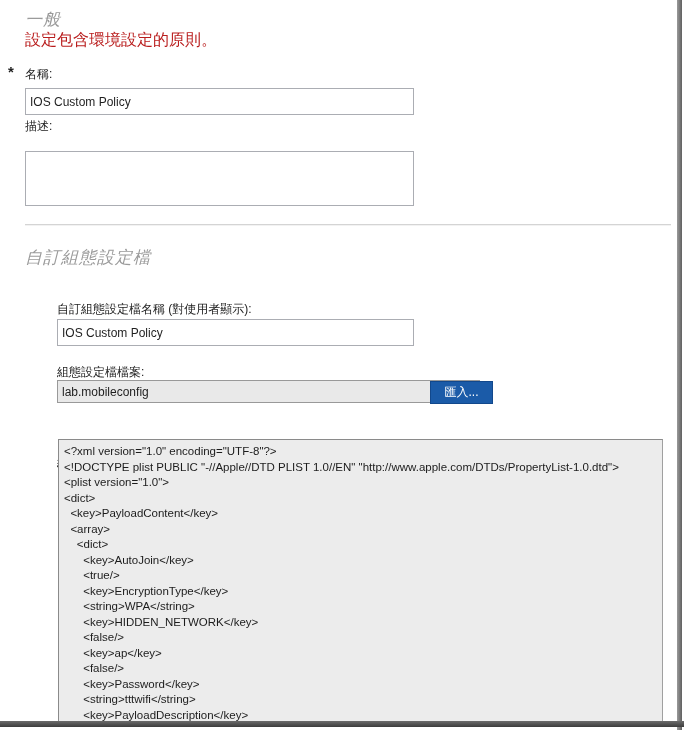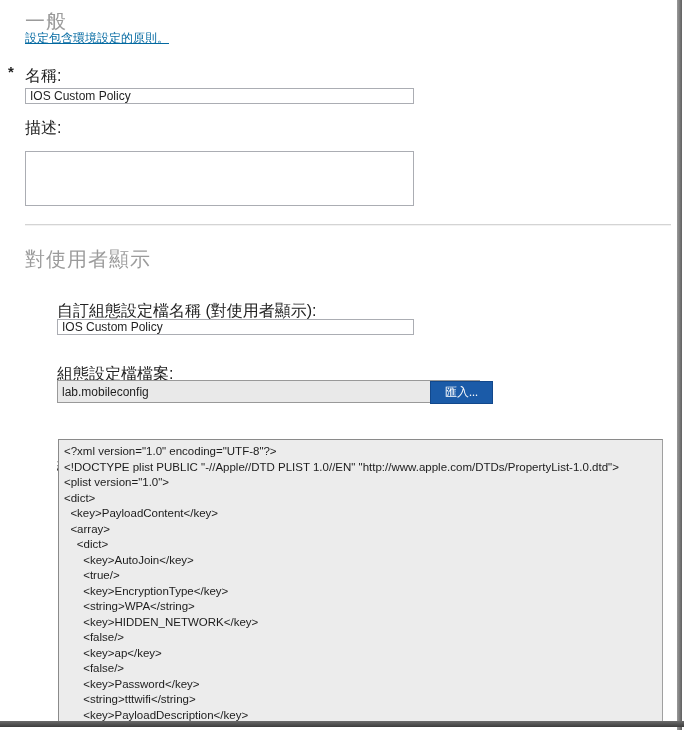--- a/index.html
+++ b/index.html
@@ -4,31 +4,32 @@
 <style>
   * { margin: 0; padding: 0; box-sizing: border-box; }
   html, body { width: 684px; height: 730px; background: #ffffff; }
   body { font-family: "Liberation Sans", "DejaVu Sans", sans-serif; color: #1f1f1f; }
   #screen {
     position: relative; width: 684px; height: 730px;
     background: #ffffff; overflow: hidden;
   }
   .section-heading {
     position: absolute; left: 25px;
-    font-size: 20px; font-weight: 400; color: #9b9b9b;
+    font-size: 17px; font-weight: 400; color: #9b9b9b;
     letter-spacing: 1px;
+    font-style: italic;
   }
-  .subtitle { position: absolute; left: 25px; top: 30px; font-size: 12px; color: #0369a1; text-decoration: underline; }
-  .field-label { position: absolute; font-size: 16px; color: #222; }
+  .subtitle { position: absolute; left: 25px; top: 30px; font-size: 16px; color: #b91c1c; }
+  .field-label { position: absolute; font-size: 12px; color: #222; }
   .required-star {
     position: absolute; left: 8px; top: 63px;
     font-size: 15px; font-weight: bold; color: #1f1f1f;
   }
   .text-input {
-    position: absolute; height: 16px;
+    position: absolute; height: 27px;
     border: 1px solid #abadb3; background: #ffffff;
     font-family: "Liberation Sans", "DejaVu Sans", sans-serif;
     font-size: 12px; color: #1f1f1f; padding: 0 4px;
     outline: none;
   }
   .desc-textarea {
     position: absolute; left: 25px; top: 151px; width: 389px; height: 55px;
     border: 1px solid #abadb3; background: #ffffff; resize: none;
     font-family: "Liberation Sans", "DejaVu Sans", sans-serif;
     font-size: 12px; padding: 2px 4px; outline: none;
@@ -36,21 +37,21 @@
   .readonly-input {
     background: #e9e9e9; border: 1px solid #999999; color: #1f1f1f;
   }
   .divider {
     position: absolute; left: 25px; top: 224px; width: 646px; height: 2px;
     border-top: 1px solid #d4d4d4; border-bottom: 1px solid #f2f2f2;
   }
   .import-button {
     position: absolute; left: 430px; top: 381px; width: 63px; height: 23px;
     background: #1b5ba8; border: 1px solid #12488c; color: #ffffff;
-    font-family: Liberation Serif, serif;
+    font-family: Liberation Sans, sans-serif;
     font-size: 12px; text-align: center; line-height: 21px; cursor: pointer;
   }
   .details-box {
     position: absolute; left: 58px; top: 439px; width: 605px; height: 283px;
     background: #ececec;
     border: 1px solid #a0a0a0; border-top-color: #8a8a8a; border-left-color: #8a8a8a;
     padding: 4px 5px;
     font-family: "Liberation Sans", "DejaVu Sans", sans-serif;
     font-size: 11.5px; line-height: 15.5px; color: #1c1c1c;
     white-space: pre; overflow: hidden;
@@ -78,21 +79,21 @@
   <div class="field-label" style="left: 25px; top: 66px;">名稱:</div>
 
   <input type="text" class="text-input" style="left: 25px; top: 88px; width: 389px;" value="IOS Custom Policy">
 
   <div class="field-label" style="left: 25px; top: 118px;">描述:</div>
 
   <textarea class="desc-textarea" style=""></textarea>
 
   <div class="divider"></div>
 
-  <div class="section-heading" style="top: 246px;">對使用者顯示</div>
+  <div class="section-heading" style="top: 246px;">自訂組態設定檔</div>
 
   <div class="field-label" style="left: 57px; top: 301px;">自訂組態設定檔名稱 (對使用者顯示):</div>
 
   <input type="text" class="text-input" style="left: 57px; top: 319px; width: 357px;" value="IOS Custom Policy">
 
   <div class="field-label" style="left: 57px; top: 364px;">組態設定檔檔案:</div>
 
   <input type="text" readonly="" class="text-input readonly-input" style="left: 57px; top: 380px; width: 423px; height: 23px;" value="lab.mobileconfig">
 
   <button class="import-button">匯入...</button>

